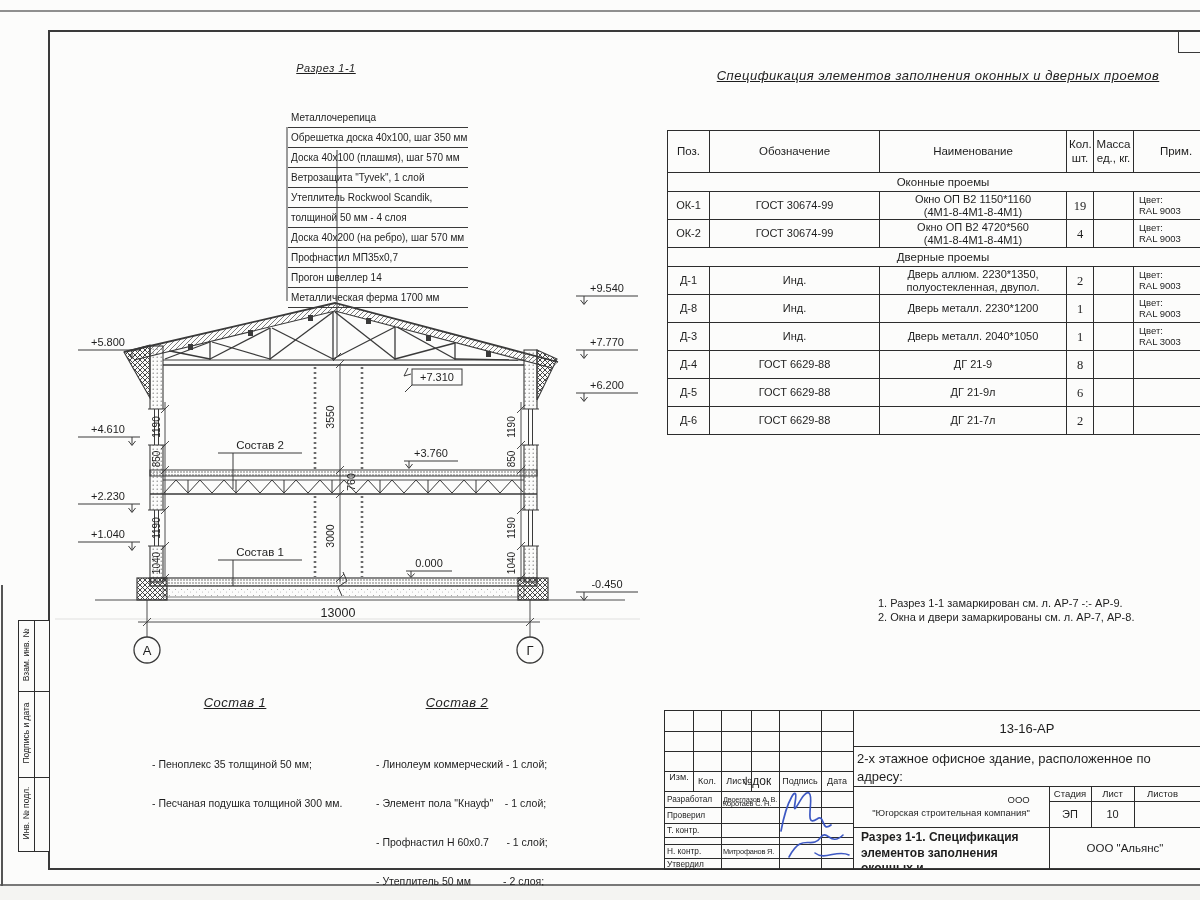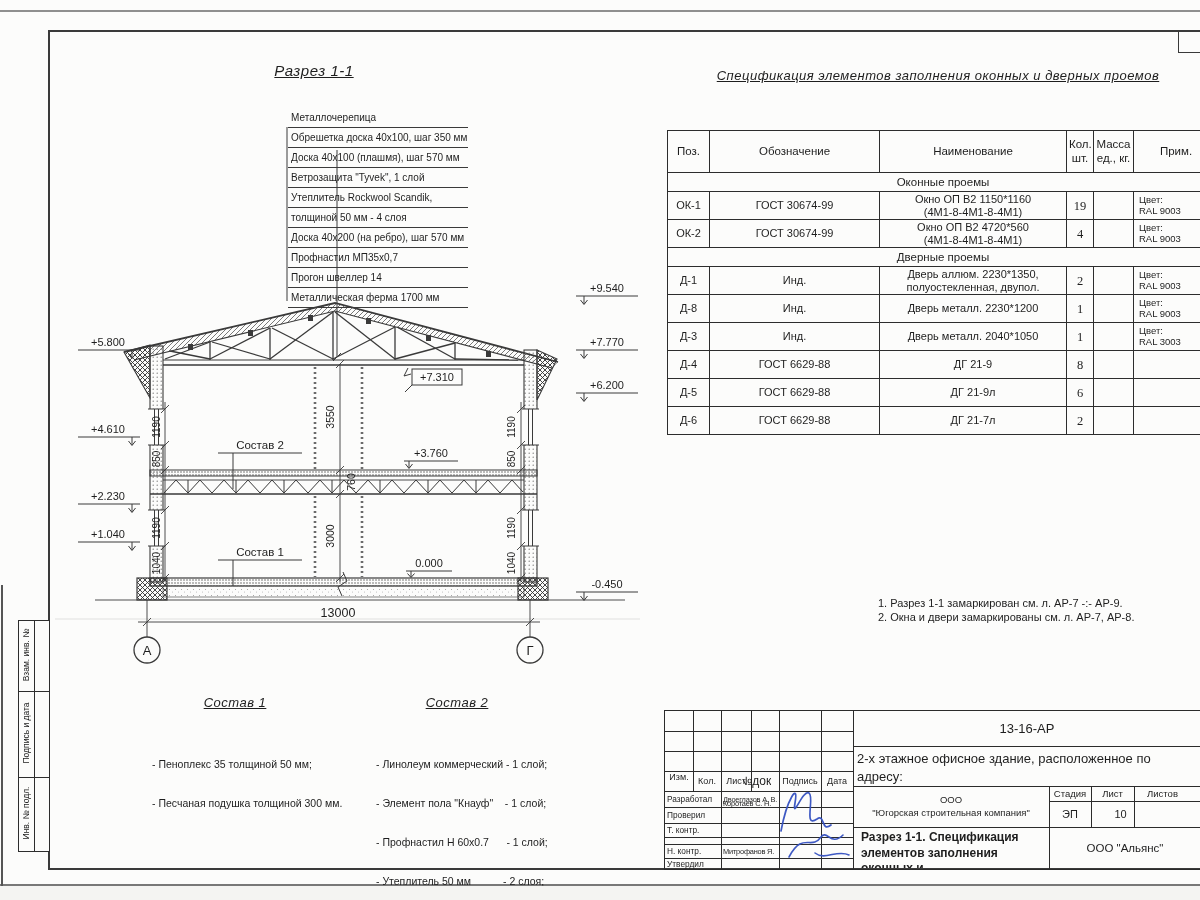--- a/index.html
+++ b/index.html
@@ -24,21 +24,21 @@
   tr.datarow td.note{font-size:9.5px;text-align:left;padding-left:5px;line-height:1.15;}
   
   #notes{left:878px;top:596px;font-size:11px;line-height:1.3;}
   .sostav-t{font-size:13px;width:170px;text-align:center;}
   .sostav-l{font-size:10.5px;line-height:13px;}
   
   #tb{left:664px;top:710px;width:536px;height:158px;border:1.6px solid #2b2b2b;border-right:none;font-size:9px;}
   #tb .cell{position:absolute;overflow:hidden;}
   #tb .vl{position:absolute;width:1.3px;background:#2b2b2b;}
   #tb .hl{position:absolute;height:1.3px;background:#2b2b2b;}
-  #tb .c{display:flex;align-items:center;justify-content:center;text-align:center;}
+  #tb .c{display:flex;align-items:center;justify-content:center;text-align:right;}
   
   .mbox{border:1.3px solid #2d2d2d;}
   .vlab{position:absolute;}
   .vlab span{position:absolute;top:50%;left:50%;transform:translate(-50%,-50%) rotate(-90deg);
      white-space:nowrap;font-size:8.5px;color:#222;}
   svg text{font-family:"Liberation Sans",sans-serif;fill:#1e1e1e;}
 </style>
 </head>
 <body>
 
@@ -263,21 +263,21 @@
       <text font-size="10" text-anchor="middle" transform="rotate(-90 515 528)" x="515" y="528">1190</text>
       <text font-size="10" text-anchor="middle" transform="rotate(-90 515 563)" x="515" y="563">1040</text>
       <text font-size="12.5" x="338" y="617" text-anchor="middle">13000</text>
       <text font-size="13" x="147" y="655" text-anchor="middle">А</text>
       <text font-size="13" x="530" y="655" text-anchor="middle">Г</text>
       <text font-size="11.5" x="260" y="449" text-anchor="middle">Состав 2</text>
       <text font-size="11.5" x="260" y="556" text-anchor="middle">Состав 1</text>
     </g>
   </svg>
 
-  <div class="abs title-it" style="left:264px;top:62px;width:100px;text-align:center;font-size:15px;">Разрез 1-1</div>
+  <div class="abs title-it" style="left:276px;top:62px;width:100px;text-align:center;font-size:11px;">Разрез 1-1</div>
   <div class="abs title-it" style="left:693px;top:68px;width:490px;text-align:center;font-size:13px;">Спецификация элементов заполнения оконных и дверных проемов</div>
 
   <div id="callouts" class="abs">
     <div class="co">Металлочерепица</div>
     <div class="co">Обрешетка доска 40х100, шаг 350 мм</div>
     <div class="co">Доска 40х100 (плашмя), шаг 570 мм</div>
     <div class="co">Ветрозащита "Tyvek", 1 слой</div>
     <div class="co">Утеплитель Rockwool Scandik,</div>
     <div class="co">толщиной 50 мм - 4 слоя</div>
     <div class="co">Доска 40х200 (на ребро), шаг 570 мм</div>
@@ -452,21 +452,21 @@
 
     <div class="cell c" style="left:188px;top:0;width:348px;height:35px;font-size:13px;">13-16-АР</div>
     <div class="cell pre" style="left:184px;top:39px;width:336px;height:36px;font-size:13px;line-height:1.35;margin-left:8px;">2-х этажное офисное здание, расположенное по адресу:
 г. Усинск, Республика Коми</div>
     <div class="cell c pre" style="left:188px;top:75px;width:196px;height:41px;font-size:9.5px;line-height:1.3;">ООО
 "Югорская строительная компания"</div>
     <div class="cell c" style="left:384px;top:75px;width:42px;height:15px;font-size:9.5px;">Стадия</div>
     <div class="cell c" style="left:426px;top:75px;width:43px;height:15px;font-size:9.5px;">Лист</div>
     <div class="cell c" style="left:469px;top:75px;width:57px;height:15px;font-size:9.5px;">Листов</div>
     <div class="cell c" style="left:384px;top:90px;width:42px;height:26px;font-size:11px;">ЭП</div>
-    <div class="cell c" style="left:426px;top:90px;width:43px;height:26px;font-size:11px;padding-left:8px;">10</div>
+    <div class="cell c" style="left:426px;top:90px;width:43px;height:26px;font-size:11px;">10</div>
     <div class="cell c" style="left:469px;top:90px;width:67px;height:26px;font-size:11px;"></div>
     <div class="cell pre" style="left:196px;top:119px;width:186px;height:38px;font-size:12px;line-height:1.3;font-weight:bold;">Разрез 1-1. Спецификация
 элементов заполнения оконных и
 дверных проемов.</div>
     <div class="cell c" style="left:384px;top:116px;width:152px;height:42px;font-size:11.5px;">ООО "Альянс"</div>
 
     <svg class="abs" style="left:106px;top:68px;" width="70" height="62" viewBox="0 0 70 62">
       <path d="M10,52 C16,20 28,2 24,24 C21,42 32,10 38,14 C44,18 32,50 46,40 C54,34 50,54 60,46" stroke="#3450c0" stroke-width="1.7" fill="none" stroke-linecap="round" opacity=".95"></path>
     </svg>
     <svg class="abs" style="left:120px;top:116px;" width="74" height="42" viewBox="0 0 74 42">

